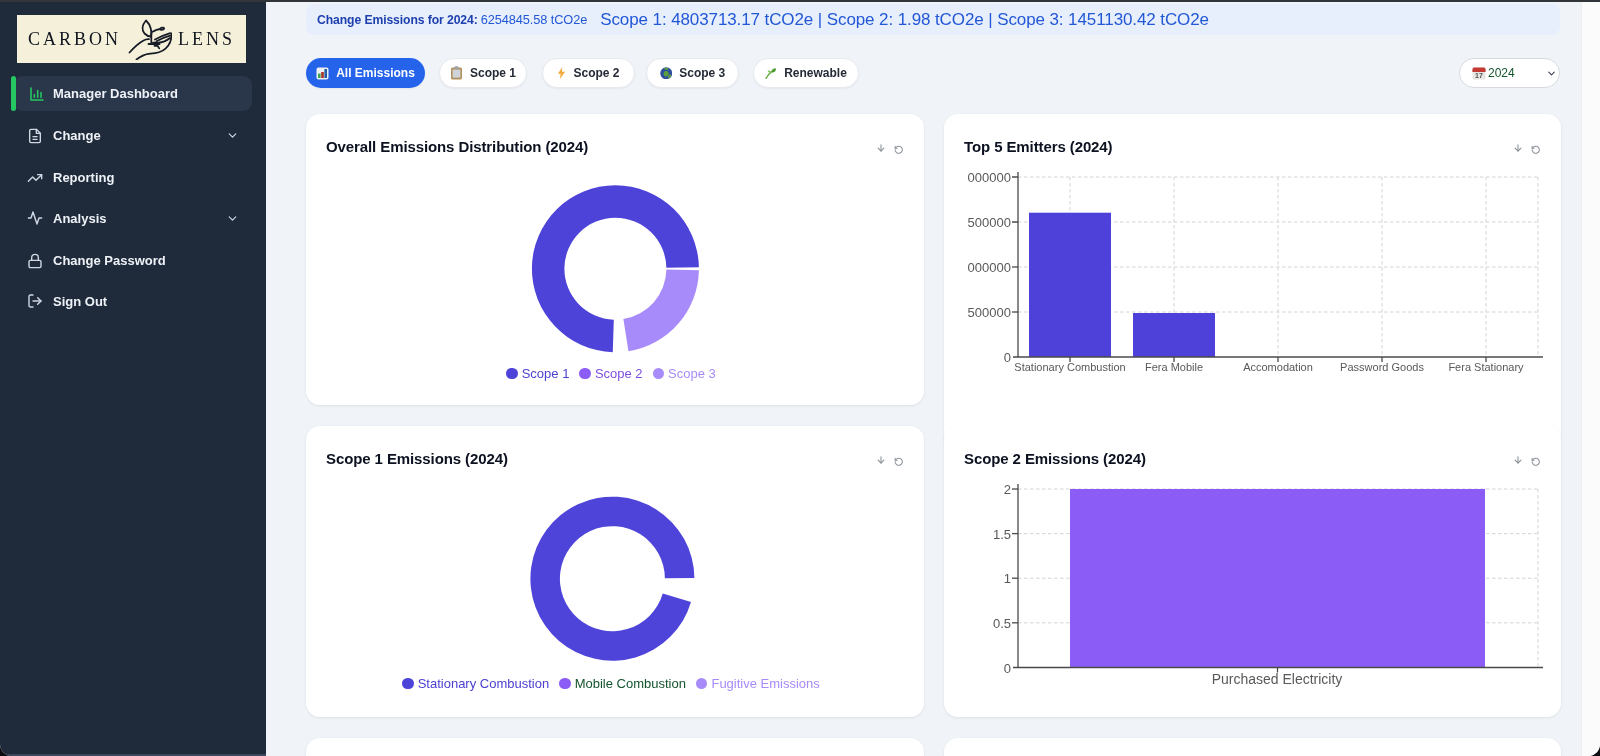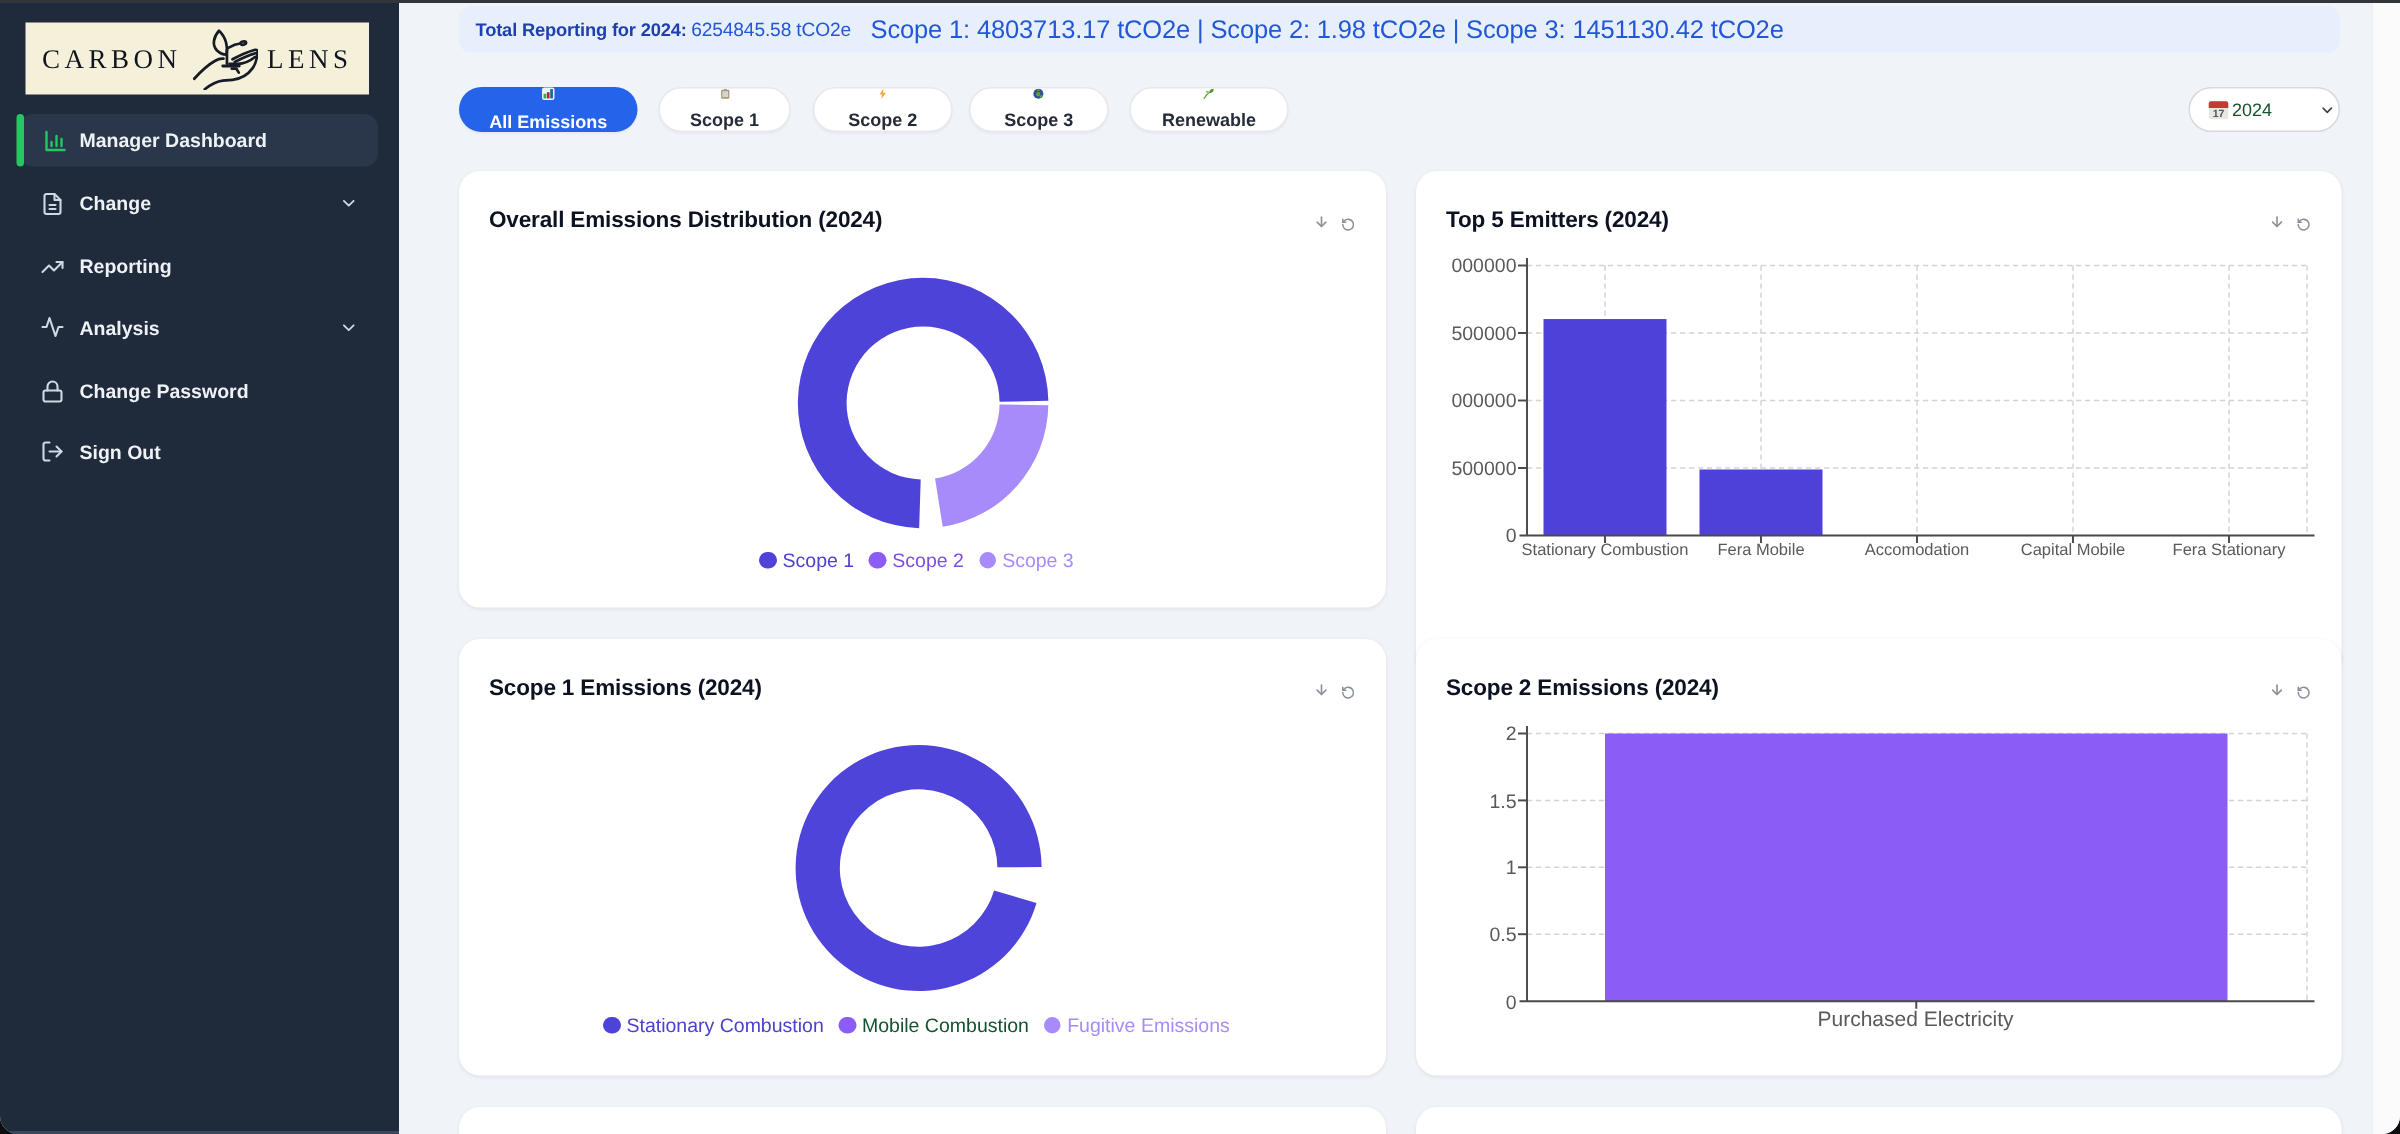--- a/index.html
+++ b/index.html
@@ -23,21 +23,21 @@
 
   
   .infobar { position:absolute; left:306px; top:2px; width:1254px; height:31px; background:#e7effc;
              border-radius:8px; display:flex; align-items:center; font-size:12px; color:#2257d6; letter-spacing:-0.1px; }
   .infobar b { color:#1e40af; font-weight:700; }
 
   
   .fbtn { position:absolute; top:56px; height:30px; border-radius:15px; background:#fff;
           border:1px solid #e7e9ee; box-shadow:0 1px 2px rgba(16,24,40,.05);
           display:flex; align-items:center; justify-content:center; gap:7px;
-          font-size:12px; font-weight:600; color:#252b37;flex-direction:column; }
+          font-size:12px; font-weight:600; color:#252b37; }
   .fbtn.active { background:#2563eb; border:none; color:#fff; font-weight:700; }
   .selectpill { position:absolute; left:1459px; top:56px; width:101px; height:30px; border-radius:15px;
                 background:#fff; border:1px solid #d6d9df; display:flex; align-items:center; padding-left:12px;
                 font-size:12px; color:#14532d; gap:2px; }
 
   
   .card { position:absolute; background:#fff; border-radius:14px; box-shadow:0 1px 3px rgba(16,24,40,.08); }
   .ctitle { position:absolute; left:20px; top:24px; font-size:15px; font-weight:700; color:#0c1220; letter-spacing:-0.1px; }
   .cicons { position:absolute; right:21px; top:28px; display:flex; gap:8px; align-items:flex-start; }
 
@@ -116,21 +116,21 @@
   <div class="nav-tx" style="top:250.5px;">Change Password</div>
 
   <svg class="nav-ic" style="top:291px;" viewBox="0 0 24 24" fill="none" stroke="#cfd8e3" stroke-width="2.1" stroke-linecap="round" stroke-linejoin="round">
       <path d="M9 21H5a2 2 0 0 1-2-2V5a2 2 0 0 1 2-2h4"></path>
       <path d="M16 17l5-5-5-5"></path>
       <path d="M21 12H9"></path>
     </svg>
   <div class="nav-tx" style="top:291.5px;">Sign Out</div>
 
   <div class="infobar">
-      <b style="margin-left:11px; font-size:12.2px;">Total Reporting for 2024:</b>
+      <b style="margin-left:11px; font-size:12.2px;">Change Emissions for 2024:</b>
       <span style="margin-left:3px; font-size:12.8px;">6254845.58 tCO2e</span>
       <span style="margin-left:13px; font-size:17px;">Scope 1: 4803713.17 tCO2e | Scope 2: 1.98 tCO2e | Scope 3: 1451130.42 tCO2e</span>
     </div>
 
   <div class="fbtn active" style="left:306px; width:119px;">
     <svg width="13" height="13" viewBox="0 0 13 13">
         <rect x="0.5" y="0.5" width="12" height="12" rx="2" fill="#eef0f2"></rect>
         <rect x="2" y="6.5" width="2.6" height="4.5" fill="#3aa655"></rect>
         <rect x="5.2" y="5" width="2.6" height="6" fill="#a93226"></rect>
         <rect x="8.4" y="2" width="2.6" height="9" fill="#1f5fa8"></rect>
@@ -259,21 +259,21 @@
       </g>
     </svg>
     <div class="axis-ylab" style="left:17px; top:63px;">000000</div>
     <div class="axis-ylab" style="left:17px; top:108px;">500000</div>
     <div class="axis-ylab" style="left:17px; top:153px;">000000</div>
     <div class="axis-ylab" style="left:17px; top:198px;">500000</div>
     <div class="axis-ylab" style="left:17px; top:243px;">0</div>
     <div class="axis-xlab" style="left:126px; top:252.5px;">Stationary Combustion</div>
     <div class="axis-xlab" style="left:230px; top:252.5px;">Fera Mobile</div>
     <div class="axis-xlab" style="left:334px; top:252.5px;">Accomodation</div>
-    <div class="axis-xlab" style="left:438px; top:252.5px;">Capital Mobile</div>
+    <div class="axis-xlab" style="left:438px; top:252.5px;">Password Goods</div>
     <div class="axis-xlab" style="left:542px; top:252.5px;">Fera Stationary</div>
   </div>
 
   <div class="card" style="left:306px; top:424px; width:618px; height:291px;">
     <div class="ctitle">Scope 1 Emissions (2024)</div>
     <div class="cicons">
       <svg width="10" height="11" viewBox="0 0 24 24" fill="none" stroke="#8b919b" stroke-width="2.6" stroke-linecap="round" stroke-linejoin="round" style="margin-top:1px;">
           <path d="M12 3v15"></path>
           <path d="M5 11l7 7 7-7"></path>
         </svg>

